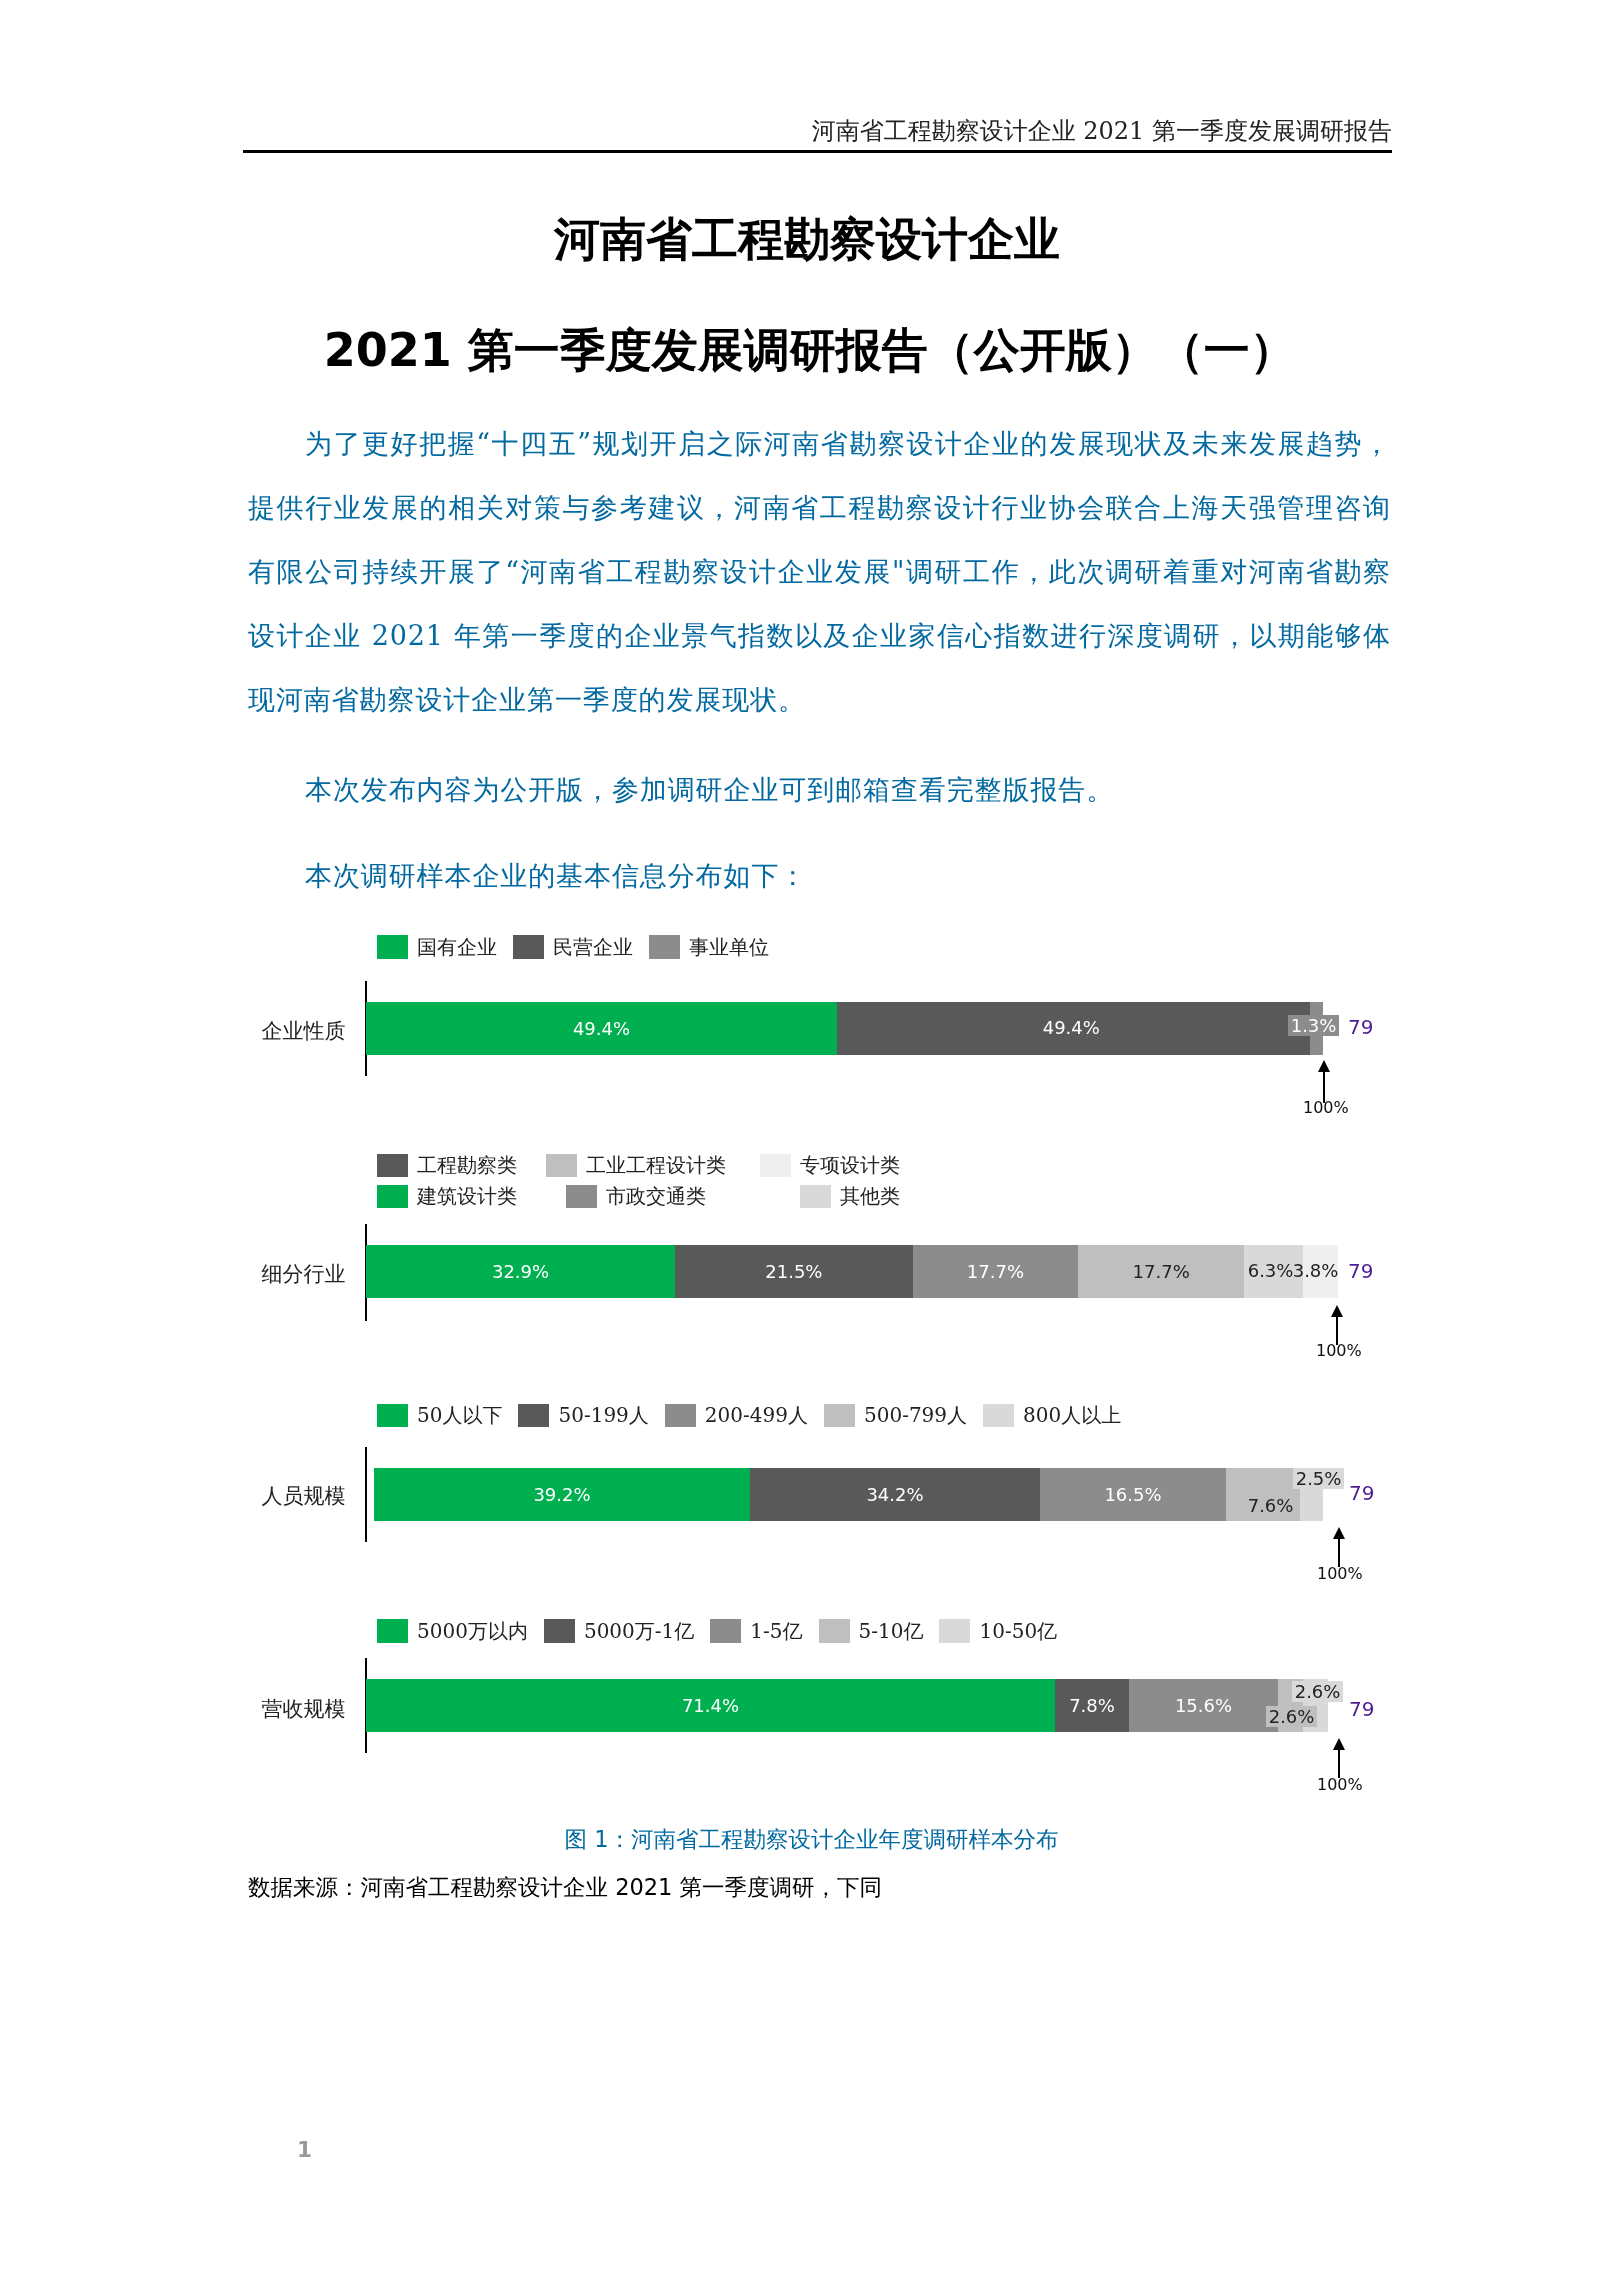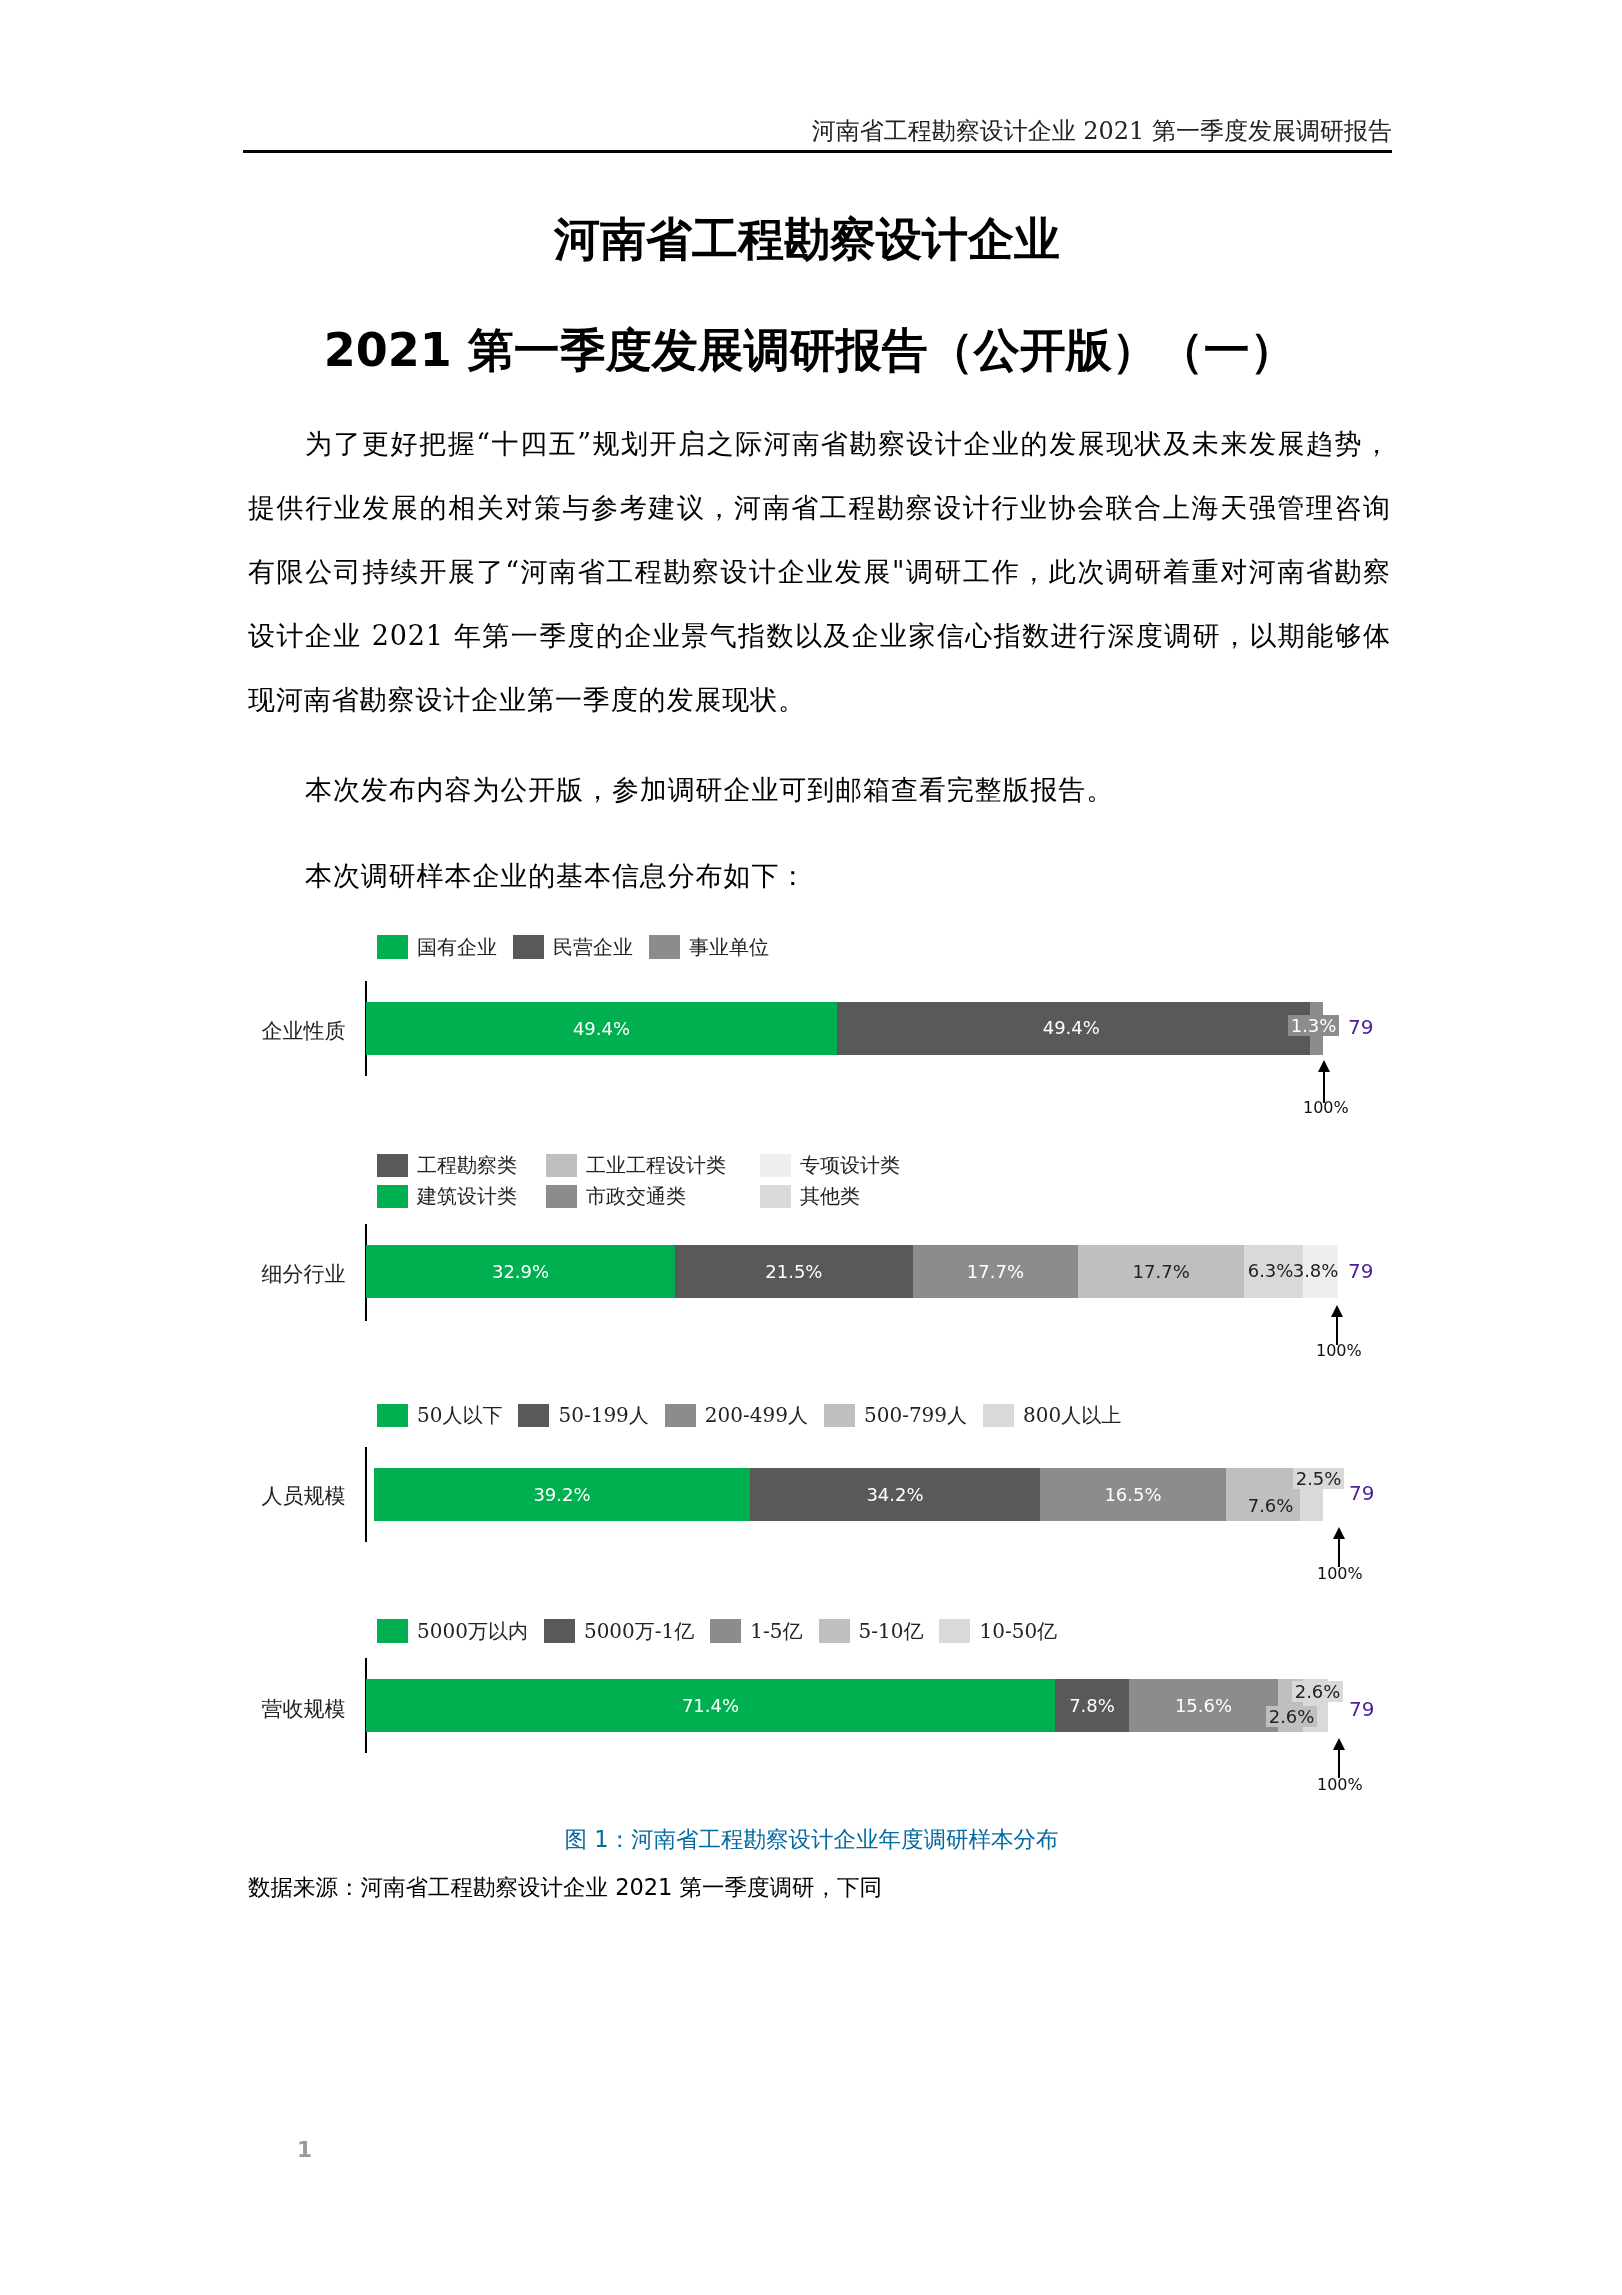--- a/index.html
+++ b/index.html
@@ -2,28 +2,28 @@
 <html style="font-size:14.4px"><head>
 <meta charset="utf-8">
 <style>
   html, body { margin:0; padding:0; background:#ffffff; }
   body { width:1623px; height:2295px; position:relative; font-family:"DejaVu Serif", serif; color:#000; overflow:hidden; }
   .running-header { position:absolute; left:243px; top:115px; width:1149px; text-align:right; font-size:24px; color:#222; font-family:"DejaVu Serif", serif; }
   .header-rule { position:absolute; left:243px; top:150px; width:1149px; height:2.7px; background:#000; }
   .title { position:absolute; left:0; width:1623px; text-align:center; font-family:"DejaVu Sans", sans-serif; font-weight:bold; font-size:46px; color:#000; }
   .title.l1 { top:209px; left:-4.5px; }
   .title.l2 { top:320px; left:-1.8px; }
-  .para { position:absolute; left:248px; width:1143px; font-size:27px; line-height:64px; text-align:justify; color:#000000; letter-spacing:0.9px; }
+  .para { position:absolute; left:248px; width:1143px; font-size:27px; line-height:64px; text-align:justify; color:#0369a1; letter-spacing:0.9px; }
   .para.p1 { top:412px; text-indent:57px; }
   .para.p2 { top:758px; text-indent:57px; }
   .para.p3 { top:844px; text-indent:57px; }
 
   .chart { position:absolute; left:257px; width:1152px; }
   .legend { position:absolute; left:120px; font-size:20px; color:#222; }
-  .legend-row { display:flex; align-items:center; height:31px; }
+  .legend-row { display:flex; align-items:center; height:31px;justify-content:space-between; }
   .legend-item { display:flex; align-items:center; margin-right:16px; }
   .swatch { width:31px; height:23.4px; margin-right:9px; display:inline-block; }
   .cat-label { position:absolute; left:4.5px; font-size:21px; color:#222; }
   .axis { position:absolute; left:108px; width:1.8px; background:#000; }
   .bar { position:absolute; left:109px; height:53px; display:flex; }
   .seg { height:100%; display:flex; align-items:center; justify-content:center; font-family:"DejaVu Sans", sans-serif; font-size:18px; color:#fff; overflow:visible; position:relative; white-space:nowrap; }
   .seg.dark-text { color:#222; }
   .total { position:absolute; font-family:"DejaVu Sans", sans-serif; font-size:20px; color:#4c1d95; }
   .arrow { position:absolute; width:1.8px; background:#000; }
   .arrow::before { content:""; position:absolute; left:-5.4px; top:-10.8px; border-left:6.3px solid transparent; border-right:6.3px solid transparent; border-bottom:12.6px solid #000; }

